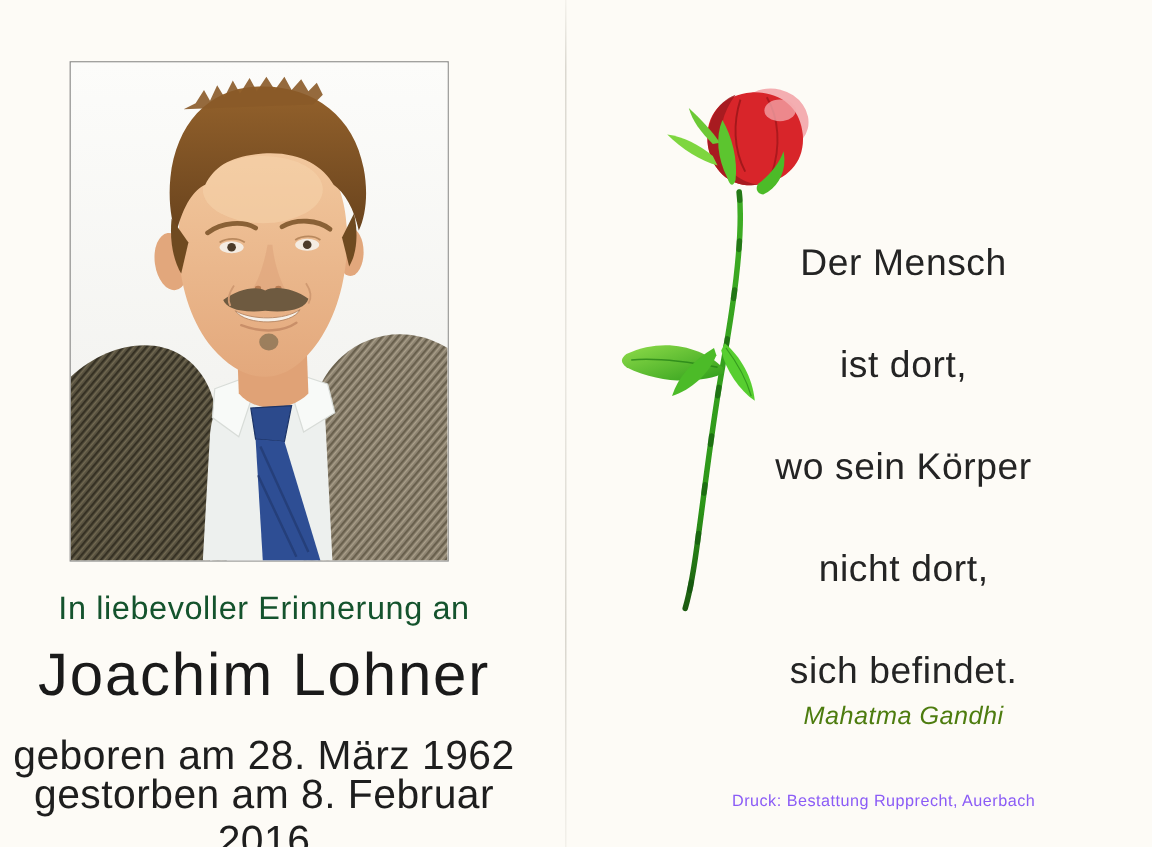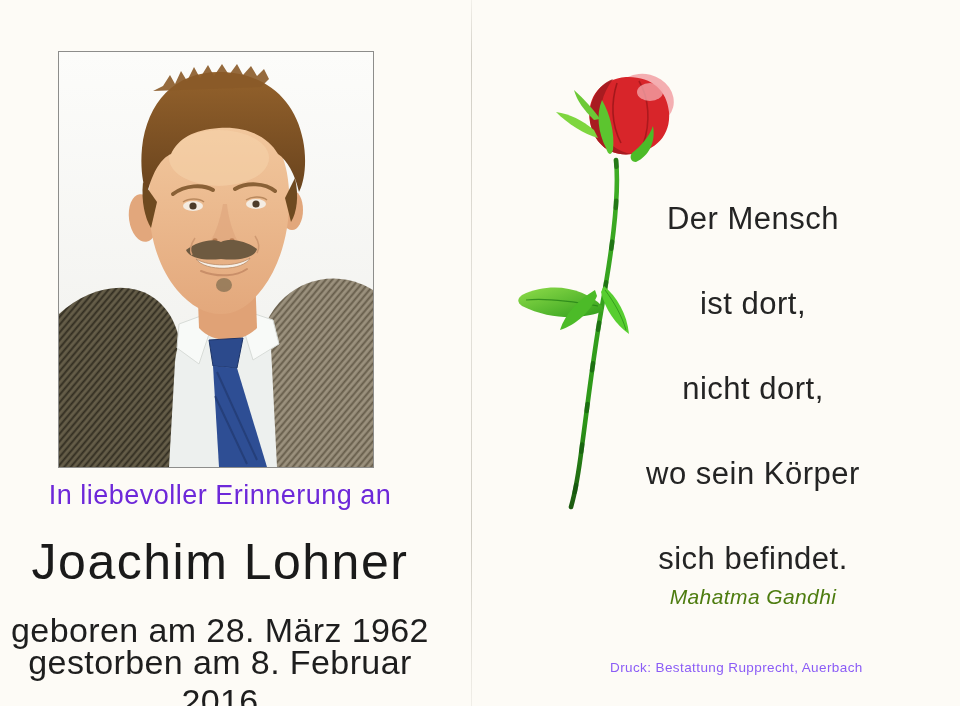--- a/index.html
+++ b/index.html
@@ -20,22 +20,22 @@
       rgba(150,145,130,.12) 100%);
   }
   
   .photo-frame{
     position:absolute;left:58px;top:51px;width:314px;height:415px;
     border:1px solid #8d8d8b;background:#f7f7f4;
     box-shadow:0 0 0 1px rgba(255,255,255,.5) inset;
   }
   .photo-frame svg{display:block;width:100%;height:100%;}
   .memorial-line{
-    position:absolute;left:0;top:480px;width:440px;text-align:center;
-    font-size:27px;letter-spacing:.5px;color:#6d28d9;font-weight:300;
+    position:absolute;left:0;top:492px;width:440px;text-align:center;
+    font-size:27px;letter-spacing:.5px;color:#14532d;font-weight:300;
   }
   .deceased-name{
     position:absolute;left:0;top:533px;width:440px;text-align:center;
     font-size:50px;letter-spacing:1.5px;color:#1a1a1a;font-weight:300;
   }
   .date-line{
     position:absolute;left:0;width:440px;text-align:center;
     font-size:34px;letter-spacing:.4px;color:#1e1e1e;font-weight:300;
   }
   .born-line{top:611px;}
@@ -196,22 +196,22 @@
 
       <path d="M96,70 C86,60 79,51 76,40 C86,49 96,60 102,69 Z" fill="#6cc936"></path>
       <path d="M108,98 C100,82 98,64 104,50 C112,64 117,83 115,100 C113,106 110,105 108,98 Z" fill="#5cc52f"></path>
       <path d="M134,103 C143,96 151,87 155,76 C158,92 151,106 138,112 C133,112 131,107 134,103 Z" fill="#4cbb28"></path>
       <path d="M96,80 C84,70 72,64 58,62 C70,74 86,84 100,88 Z" fill="#7ed63f"></path>
     </svg>
 
     <div class="quote-block">
       <div class="quote-line">Der Mensch</div>
       <div class="quote-line">ist dort,</div>
+      <div class="quote-line">wo sein Körper</div>
       <div class="quote-line">nicht dort,</div>
-      <div class="quote-line">wo sein Körper</div>
       <div class="quote-line">sich befindet.</div>
       <div class="quote-attribution">Mahatma Gandhi</div>
     </div>
 
     <div class="print-credit">Druck: Bestattung Rupprecht, Auerbach</div>
   </div>
 
 </div>
 
 </body></html>

